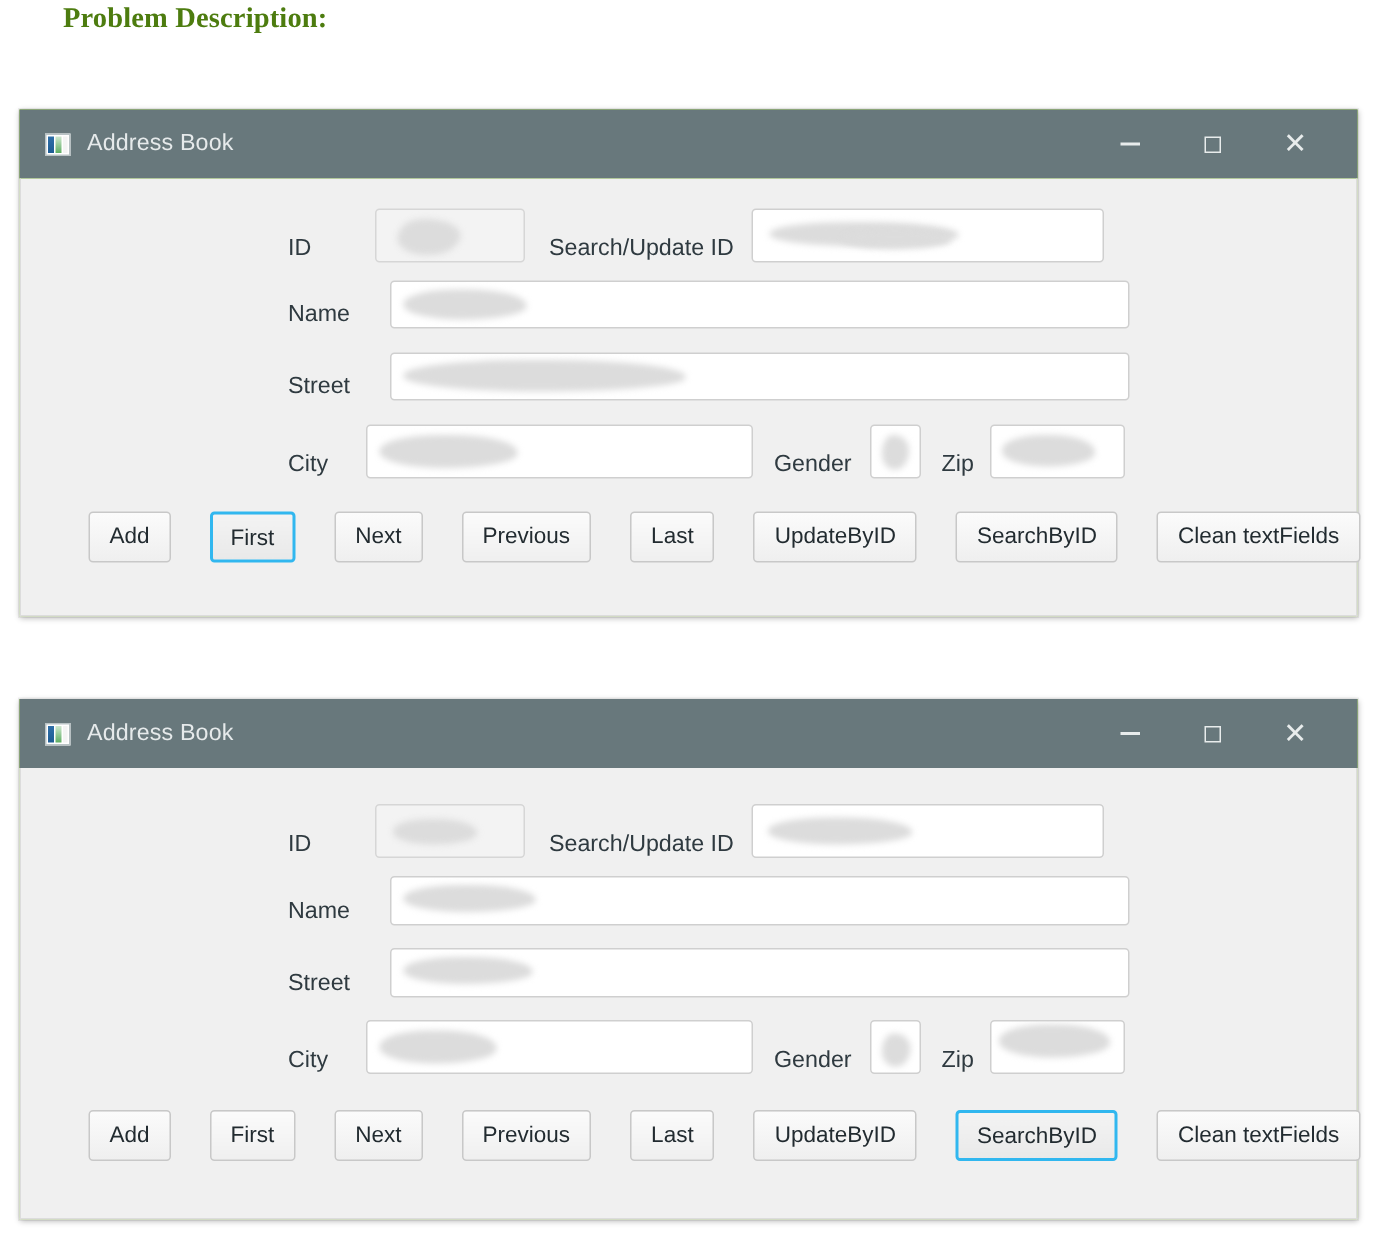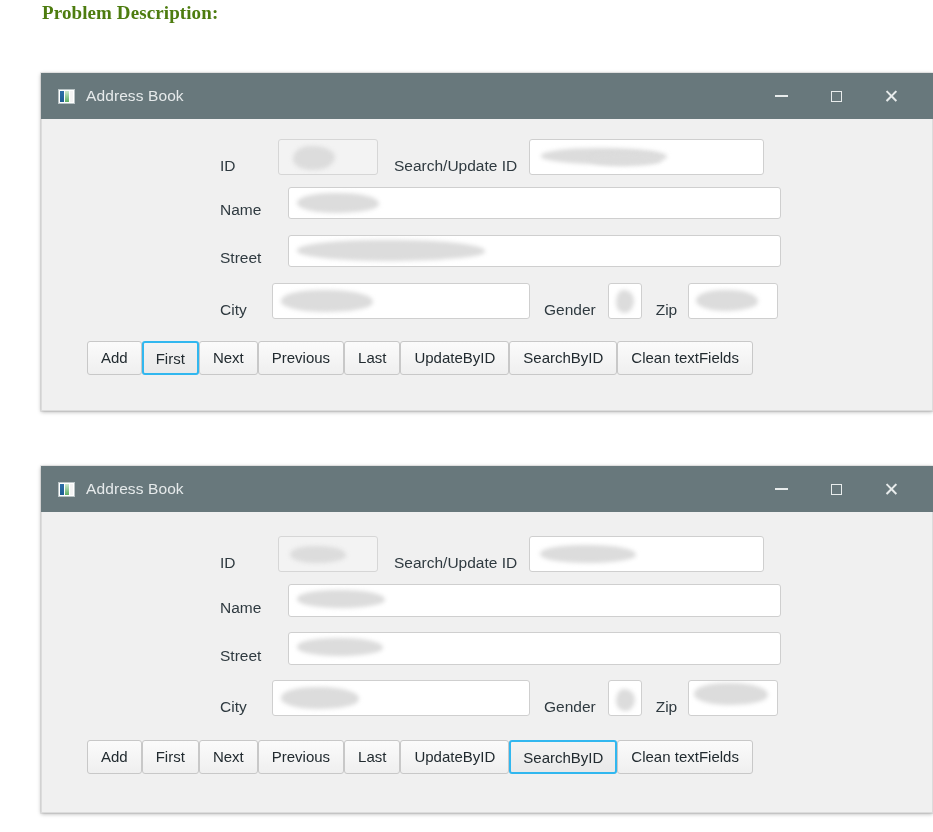--- a/index.html
+++ b/index.html
@@ -26,21 +26,20 @@
     color: #4d7c0f;
     letter-spacing: 0.1px;
     margin-left: 34px;
   }
 
   
   .window {
     position: absolute;
     background: #84cc16;
     box-shadow: 0 1px 4px rgba(0,0,0,0.30), 0 0 0 1px rgba(0,0,0,0.06);
-    margin-left: 28px;
   }
   .window.w1 { left: 13px; top: 73px;  width: 892px; height: 338px; }
   .window.w2 { left: 13px; top: 466px; width: 892px; height: 347px; }
 
   .titlebar {
     height: 46px;
     background: #68787c;
     display: flex;
     align-items: center;
     position: relative;
@@ -133,21 +132,21 @@
     filter: blur(2.2px);
   }
   .blob.r2 { border-radius: 45% 50% 55% 50% / 50% 55% 45% 50%; }
 
   
   .btnbar {
     position: absolute;
     left: 0; right: 0;
     display: flex;
     align-items: center;
-    gap: 0;
+    gap: 26px;
     padding-left: 45px;
   }
   .btn {
     background: linear-gradient(#fbfbfb, #efefef);
     border: 1px solid #c8c8c8;
     border-radius: 3px;
     font-size: 15px;
     color: #222b30;
     font-family: "Liberation Sans", sans-serif;
     padding: 0 13px;

